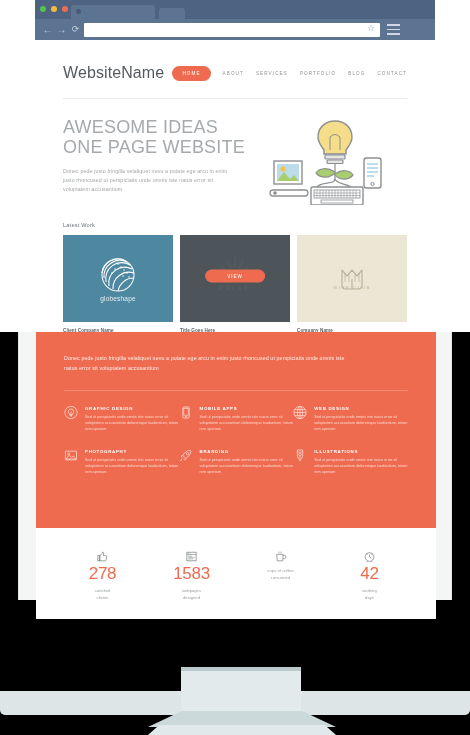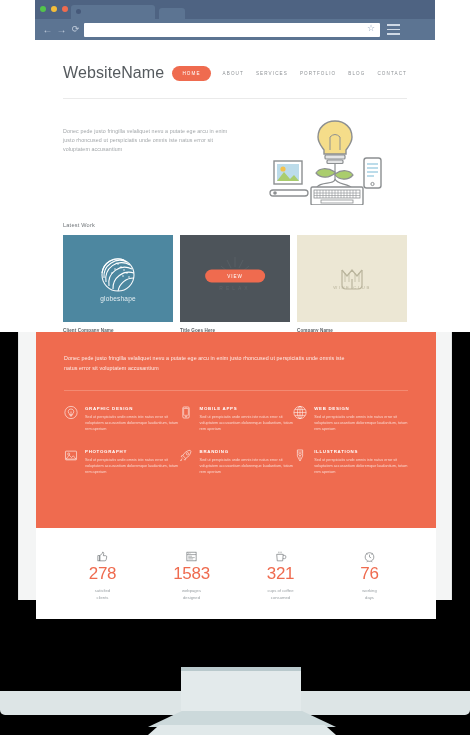--- a/index.html
+++ b/index.html
@@ -252,20 +252,24 @@
         <a href="#">SERVICES</a>
         <a href="#">PORTFOLIO</a>
         <a href="#">BLOG</a>
         <a href="#">CONTACT</a>
       </nav>
     </div>
     <div class="hr-thin"></div>
 
     <div class="hero">
       <div class="hero-left">
+        <div class="hero-title">
+          <div>AWESOME IDEAS</div>
+          <div>ONE PAGE WEBSITE</div>
+        </div>
         <div class="hero-body">Donec pede justo fringilla velaliquet nevu a putate ege arcu in enim justo rhoncused ut perspiciatis unde omnis iste natus error sit voluptatem accusantium</div>
       </div>
       <div class="hero-right">
         <svg width="130" height="88" viewBox="0 0 130 88">
 
           <g>
             <path d="M72 4 C62 4 55 11 55 20 C55 26 59 30 61 33 L61 37 L83 37 L83 33 C85 30 89 26 89 20 C89 11 82 4 72 4 Z" fill="#f5dd8a" stroke="#8c8f91" stroke-width="1.4"></path>
             <rect x="62" y="38" width="20" height="4" rx="1" fill="#e4e5e6" stroke="#8c8f91" stroke-width="1.2"></rect>
             <rect x="64" y="43" width="16" height="3.5" rx="1" fill="#e4e5e6" stroke="#8c8f91" stroke-width="1.2"></rect>
             <path d="M67 20 L67 33 M77 20 L77 33 M67 20 Q72 15 77 20" fill="none" stroke="#8c8f91" stroke-width="1"></path>
@@ -500,37 +504,36 @@
         </div>
 
         <div class="stat">
           <div class="stat-icon">
             <svg width="13" height="13" viewBox="0 0 24 24">
               <path d="M5 8 L17 8 L16 20 L6 20 Z" fill="none" stroke="#6a7073" stroke-width="1.2"></path>
               <path d="M17 10 L20 10 Q22 10 22 13 Q22 16 19.5 16 L16.6 16" fill="none" stroke="#6a7073" stroke-width="1.1"></path>
               <path d="M9 3 L9 6 M13 3 L13 6" stroke="#6a7073" stroke-width="1.1"></path>
             </svg>
           </div>
-          <div class="stat-num">321</div>
           <div class="stat-label">
             <div>cups of coffee</div>
             <div>consumed</div>
           </div>
         </div>
 
         <div class="stat">
           <div class="stat-icon">
             <svg width="13" height="13" viewBox="0 0 24 24">
               <circle cx="12" cy="13" r="8" fill="none" stroke="#6a7073" stroke-width="1.2"></circle>
               <path d="M12 8.5 L12 13 L15 14.5" fill="none" stroke="#6a7073" stroke-width="1.1"></path>
               <path d="M6 6 L8.5 8 M18 6 L15.5 8" stroke="#6a7073" stroke-width="1.2"></path>
               <path d="M8.5 20.5 L7 22.5 M15.5 20.5 L17 22.5" stroke="#6a7073" stroke-width="1.1"></path>
             </svg>
           </div>
-          <div class="stat-num">76</div>
+          <div class="stat-num">42</div>
           <div class="stat-label">
             <div>working</div>
             <div>days</div>
           </div>
         </div>
 
       </div>
     </div>
   </div>
 

